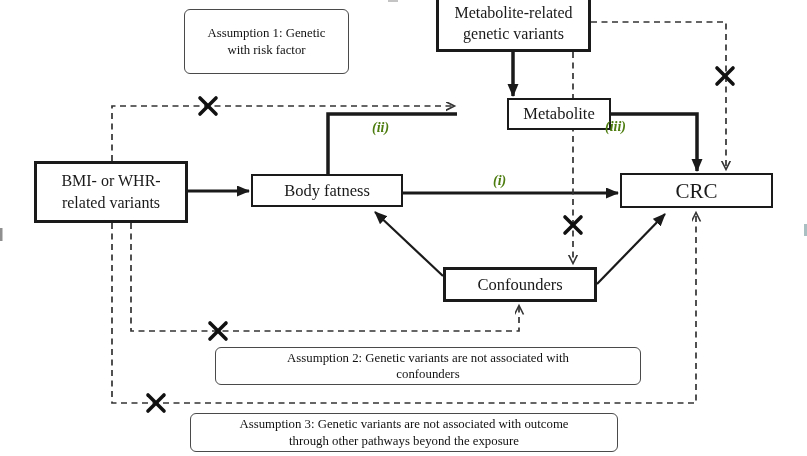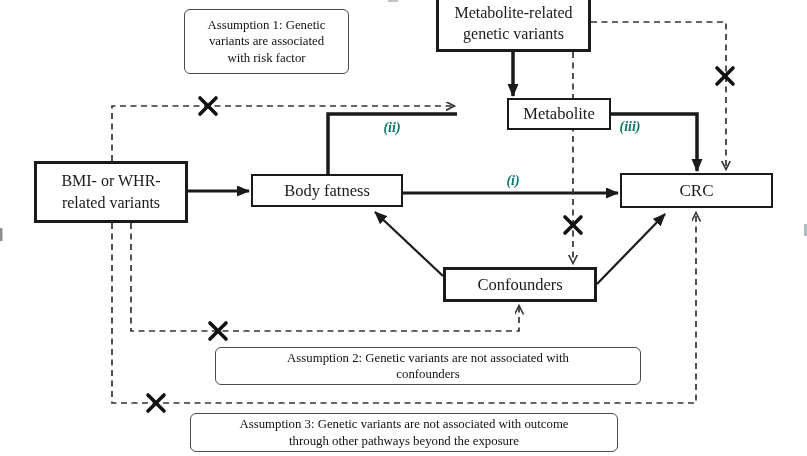--- a/index.html
+++ b/index.html
@@ -14,22 +14,21 @@
     text-align:center;line-height:20px;font-size:16px;
   }
   .node.heavy{border-width:3px;}
   .node .ln{display:block;}
   .assumption{
     position:absolute;box-sizing:border-box;background:#ffffff;border:1.6px solid #4a4a4a;
     border-radius:6px;display:flex;flex-direction:column;align-items:center;justify-content:center;
     text-align:center;font-size:12.8px;line-height:16.5px;color:#111;
   }
   .pathlabel{
-    position:absolute;font-style:italic;font-weight:bold;font-size:14px;color:#0f766e;
-    text-align:center;
+    position:absolute;font-style:italic;font-weight:bold;font-size:14px;color:#4d7c0f;
   }
   svg{display:block;}
 </style>
 </head>
 <body>
 
 <div class="canvas">
 
   <svg class="layer" width="807" height="456" viewBox="0 0 807 456">
     <defs>
@@ -94,31 +93,30 @@
 
   <div class="node heavy" style="left:34px;top:161px;width:154px;height:62px;line-height:22px;">
     <span class="ln">BMI- or WHR-</span>
     <span class="ln">related variants</span>
   </div>
 
   <div class="node" style="left:251px;top:174px;width:152px;height:33px;font-size:16.5px;">
     <span class="ln">Body fatness</span>
   </div>
 
-  <div class="node" style="left:620px;top:173px;width:153px;height:35px;font-size:17px;">
+  <div class="node" style="left:620px;top:173px;width:153px;height:35px;font-size:21px;">
     <span class="ln">CRC</span>
   </div>
 
   <div class="node heavy" style="left:443px;top:267px;width:154px;height:35px;font-size:16.5px;">
     <span class="ln">Confounders</span>
   </div>
 
   <div class="assumption" style="left:184px;top:9px;width:165px;height:65px;">
     <span class="ln">Assumption 1: Genetic</span>
-    <span class="ln">variants are associated</span>
     <span class="ln">with risk factor</span>
   </div>
 
   <div class="assumption" style="left:215px;top:347px;width:426px;height:38px;">
     <span class="ln">Assumption 2: Genetic variants are not associated with</span>
     <span class="ln">confounders</span>
   </div>
 
   <div class="assumption" style="left:190px;top:413px;width:428px;height:39px;">
     <span class="ln">Assumption 3: Genetic variants are not associated with outcome</span>

